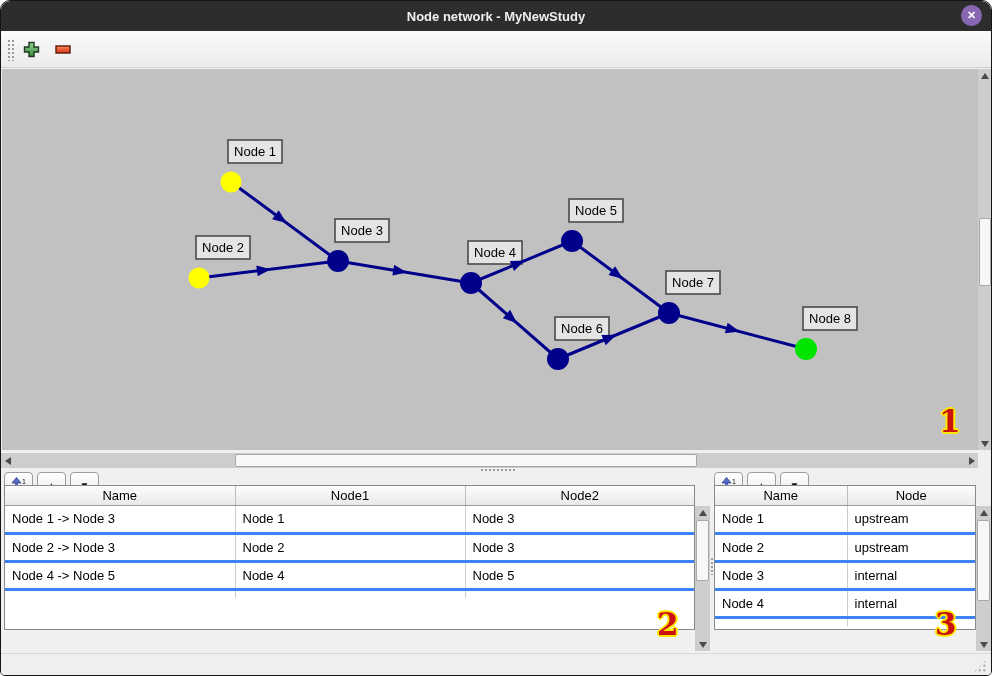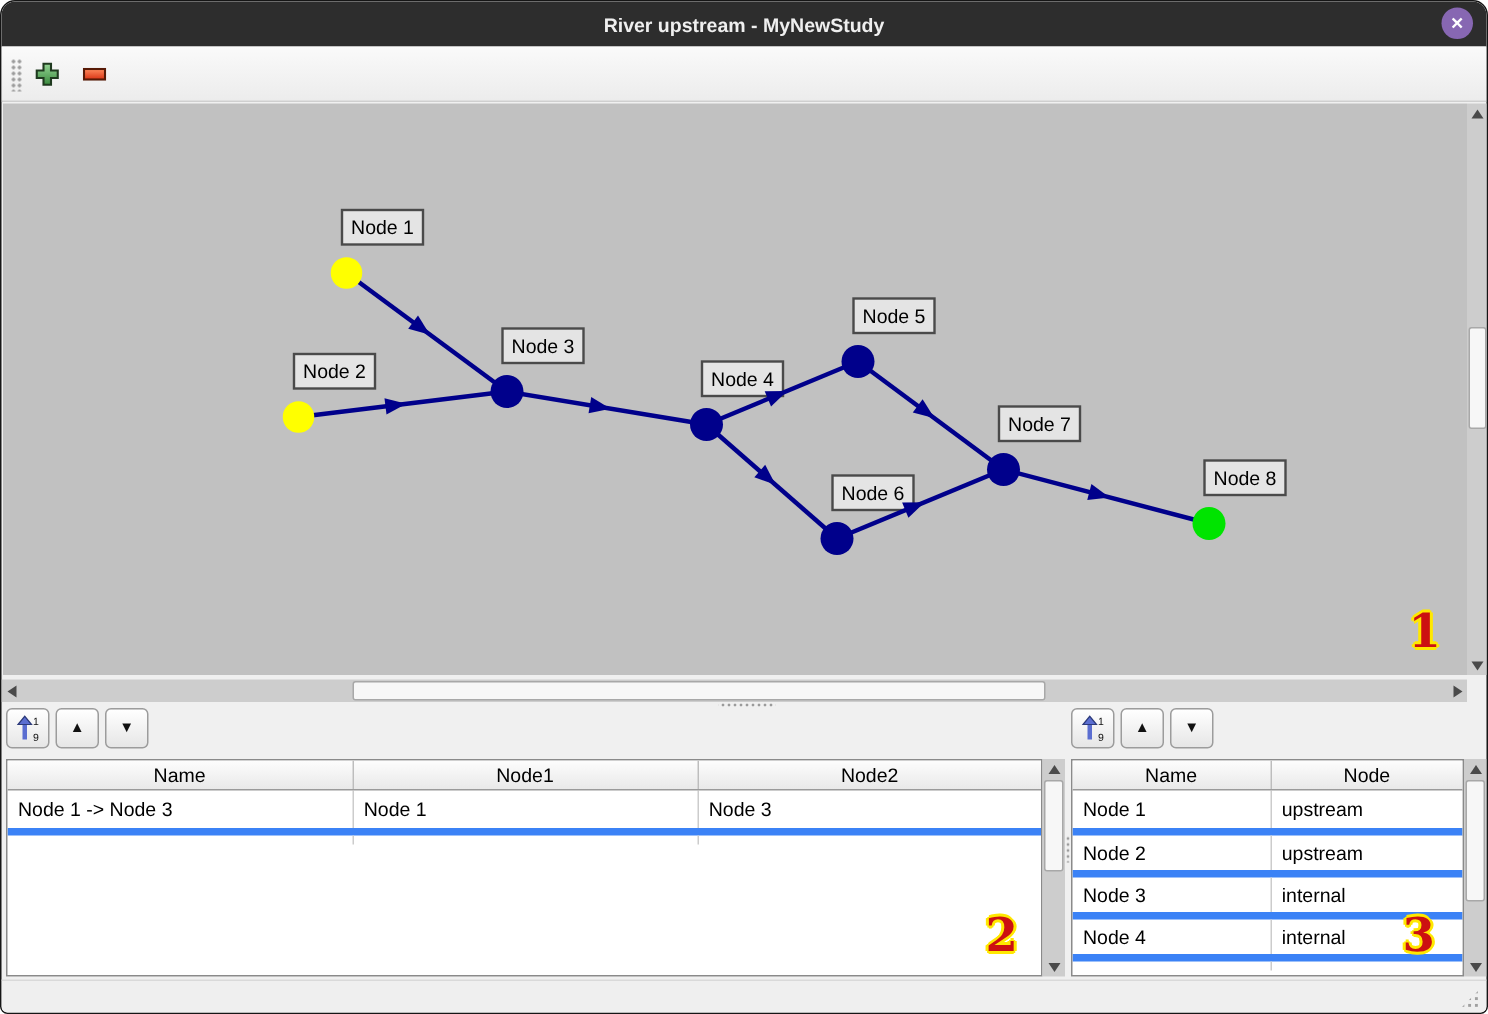--- a/index.html
+++ b/index.html
@@ -60,32 +60,32 @@
   
   .tool-btn {
     position:absolute; top:471px; width:29px; height:27px;
     border:1px solid #9c9c9c; border-radius:4px;
     background:linear-gradient(#ffffff,#e6e6e6);
     display:flex; align-items:center; justify-content:center;
     font-size:10px; color:#111; cursor:pointer; padding:0;
   }
   
   .table-wrap {
-    position:absolute; top:505px; height:145px; background:#ffffff;
+    position:absolute; top:484px; height:145px; background:#ffffff;
     border:1px solid #8a8a8a; overflow:hidden;
   }
   table.grid { border-collapse:collapse; table-layout:fixed; width:100%; }
   table.grid th {
     height:19px; font-size:13px; font-weight:normal; text-align:center;
     background:linear-gradient(#fdfdfd,#e9e9e9);
     border-right:1px solid #bdbdbd; border-bottom:1px solid #9a9a9a; padding:0;
   }
   table.grid td {
     height:28px; font-size:13px; text-align:left; padding:0 2px 0 7px;
-    border-right:1px solid #cccccc; border-bottom:5px solid #3b82f6;
+    border-right:1px solid #cccccc; border-bottom:3px solid #3b82f6;
     background:#ffffff; white-space:nowrap; overflow:hidden;
   }
   table.grid tr.partial td { height:9px; border-bottom:none; }
   table.grid th:last-child, table.grid td:last-child { border-right:none; }
   
   .statusbar { position:absolute; left:0; top:652px; right:0; height:23px; background:#efefef; border-top:1px solid #d9d9d9; }
   .resize-grip {
     position:absolute; right:4px; bottom:3px; width:14px; height:14px;
     background-image:radial-gradient(circle,#a0a0a0 1px,transparent 1.2px);
     background-size:4.5px 4.5px;
@@ -98,21 +98,21 @@
     text-shadow:-2px 0 #ffe800, 2px 0 #ffe800, 0 -2px #ffe800, 0 2px #ffe800,
                 -1px -1px #ffe800, 1px -1px #ffe800, -1px 1px #ffe800, 1px 1px #ffe800;
   }
 </style>
 </head>
 <body>
 
 <div class="window">
 
   <div class="titlebar">
-    <span>River upstream - MyNewStudy</span>
+    <span>Node network - MyNewStudy</span>
     <div class="close-btn">
       <span>✕</span>
     </div>
   </div>
 
   <div class="toolbar">
     <div class="drag-handle"></div>
     <svg class="tb-icon" style="left:22px; top:10px;" width="17" height="17" viewBox="0 0 17 17">
       <defs>
         <linearGradient id="gg" x1="0" y1="0" x2="0" y2="1">
@@ -259,20 +259,30 @@
             <th>Node1</th>
             <th>Node2</th>
           </tr>
         </thead>
       <tbody>
           <tr>
             <td>Node 1 -&gt; Node 3</td>
             <td>Node 1</td>
             <td>Node 3</td>
           </tr>
+          <tr>
+            <td>Node 2 -&gt; Node 3</td>
+            <td>Node 2</td>
+            <td>Node 3</td>
+          </tr>
+          <tr>
+            <td>Node 4 -&gt; Node 5</td>
+            <td>Node 4</td>
+            <td>Node 5</td>
+          </tr>
           <tr class="partial">
             <td></td>
             <td></td>
             <td></td>
           </tr>
         </tbody>
     </table>
   </div>
   <div class="sb sb-v" style="left:694px; top:505px; width:15px; height:145px;">
     <div class="sb-btn" style="top:0; width:15px;">

